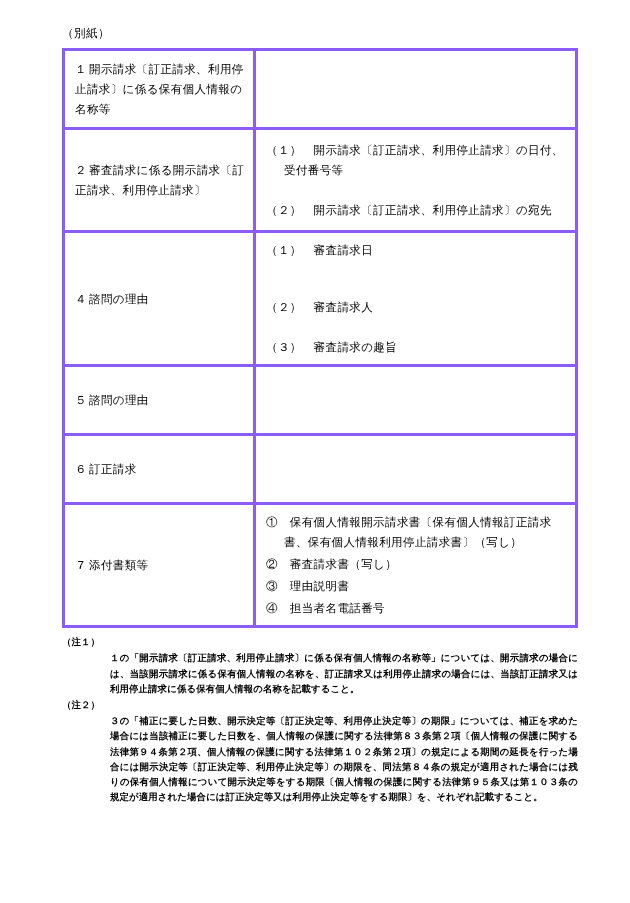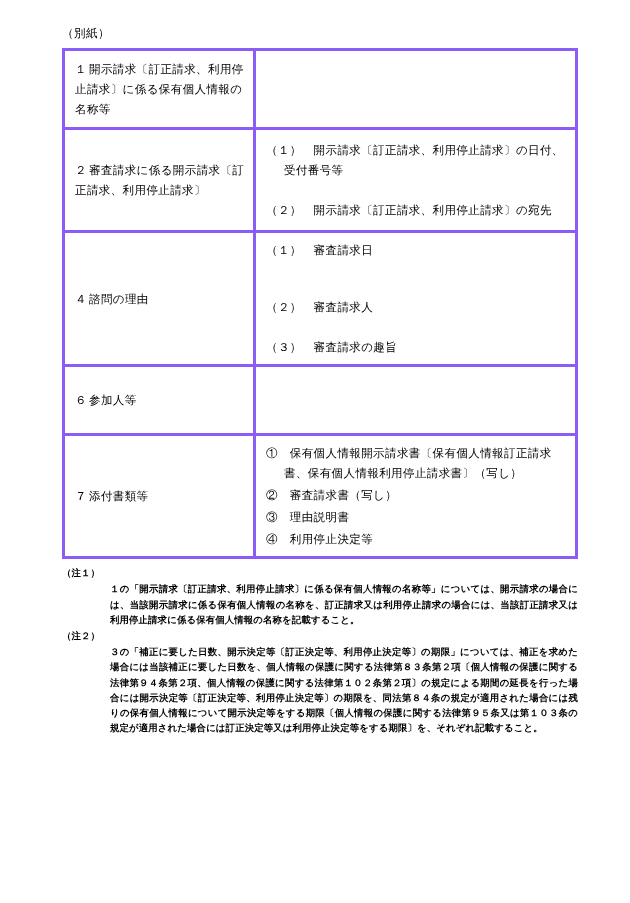--- a/index.html
+++ b/index.html
@@ -127,33 +127,39 @@
           <span class="row-num">４</span><span class="label-text">諮問の理由</span>
         </td>
         <td class="value-cell">
           <div class="sub-item hang" style="margin-bottom:20px;">（１）　審査請求日</div>
           <div class="sub-item hang" style="margin-bottom:20px;margin-top:36px;">（２）　審査請求人</div>
           <div class="sub-item hang">（３）　審査請求の趣旨</div>
         </td>
       </tr>
       <tr>
         <td class="label-cell" style="height:52px;">
-          <span class="row-num">６</span><span class="label-text">参加人等</span>
+          <span class="row-num">５</span><span class="label-text">諮問の理由</span>
+        </td>
+        <td class="value-cell"></td>
+      </tr>
+      <tr>
+        <td class="label-cell" style="height:52px;">
+          <span class="row-num">６</span><span class="label-text">訂正請求</span>
         </td>
         <td class="value-cell"></td>
       </tr>
       <tr>
         <td class="label-cell" style="height:90px;">
           <span class="row-num">７</span><span class="label-text">添付書類等</span>
         </td>
         <td class="value-cell">
           <div class="sub-item-tight hang2">①　保有個人情報開示請求書〔保有個人情報訂正請求書、保有個人情報利用停止請求書〕（写し）</div>
           <div class="sub-item-tight hang2">②　審査請求書（写し）</div>
           <div class="sub-item-tight hang2">③　理由説明書</div>
-          <div class="sub-item-tight hang2">④　利用停止決定等</div>
+          <div class="sub-item-tight hang2">④　担当者名電話番号</div>
         </td>
       </tr>
     </tbody>
   </table>
 
   <div class="notes">
     <div class="note">
       <div class="note-key">（注１）</div>
       <div class="note-body">
         <p>１の「開示請求〔訂正請求、利用停止請求〕に係る保有個人情報の名称等」については、開示請求の場合には、当該開示請求に係る保有個人情報の名称を、訂正請求又は利用停止請求の場合には、当該訂正請求又は利用停止請求に係る保有個人情報の名称を記載すること。</p>

